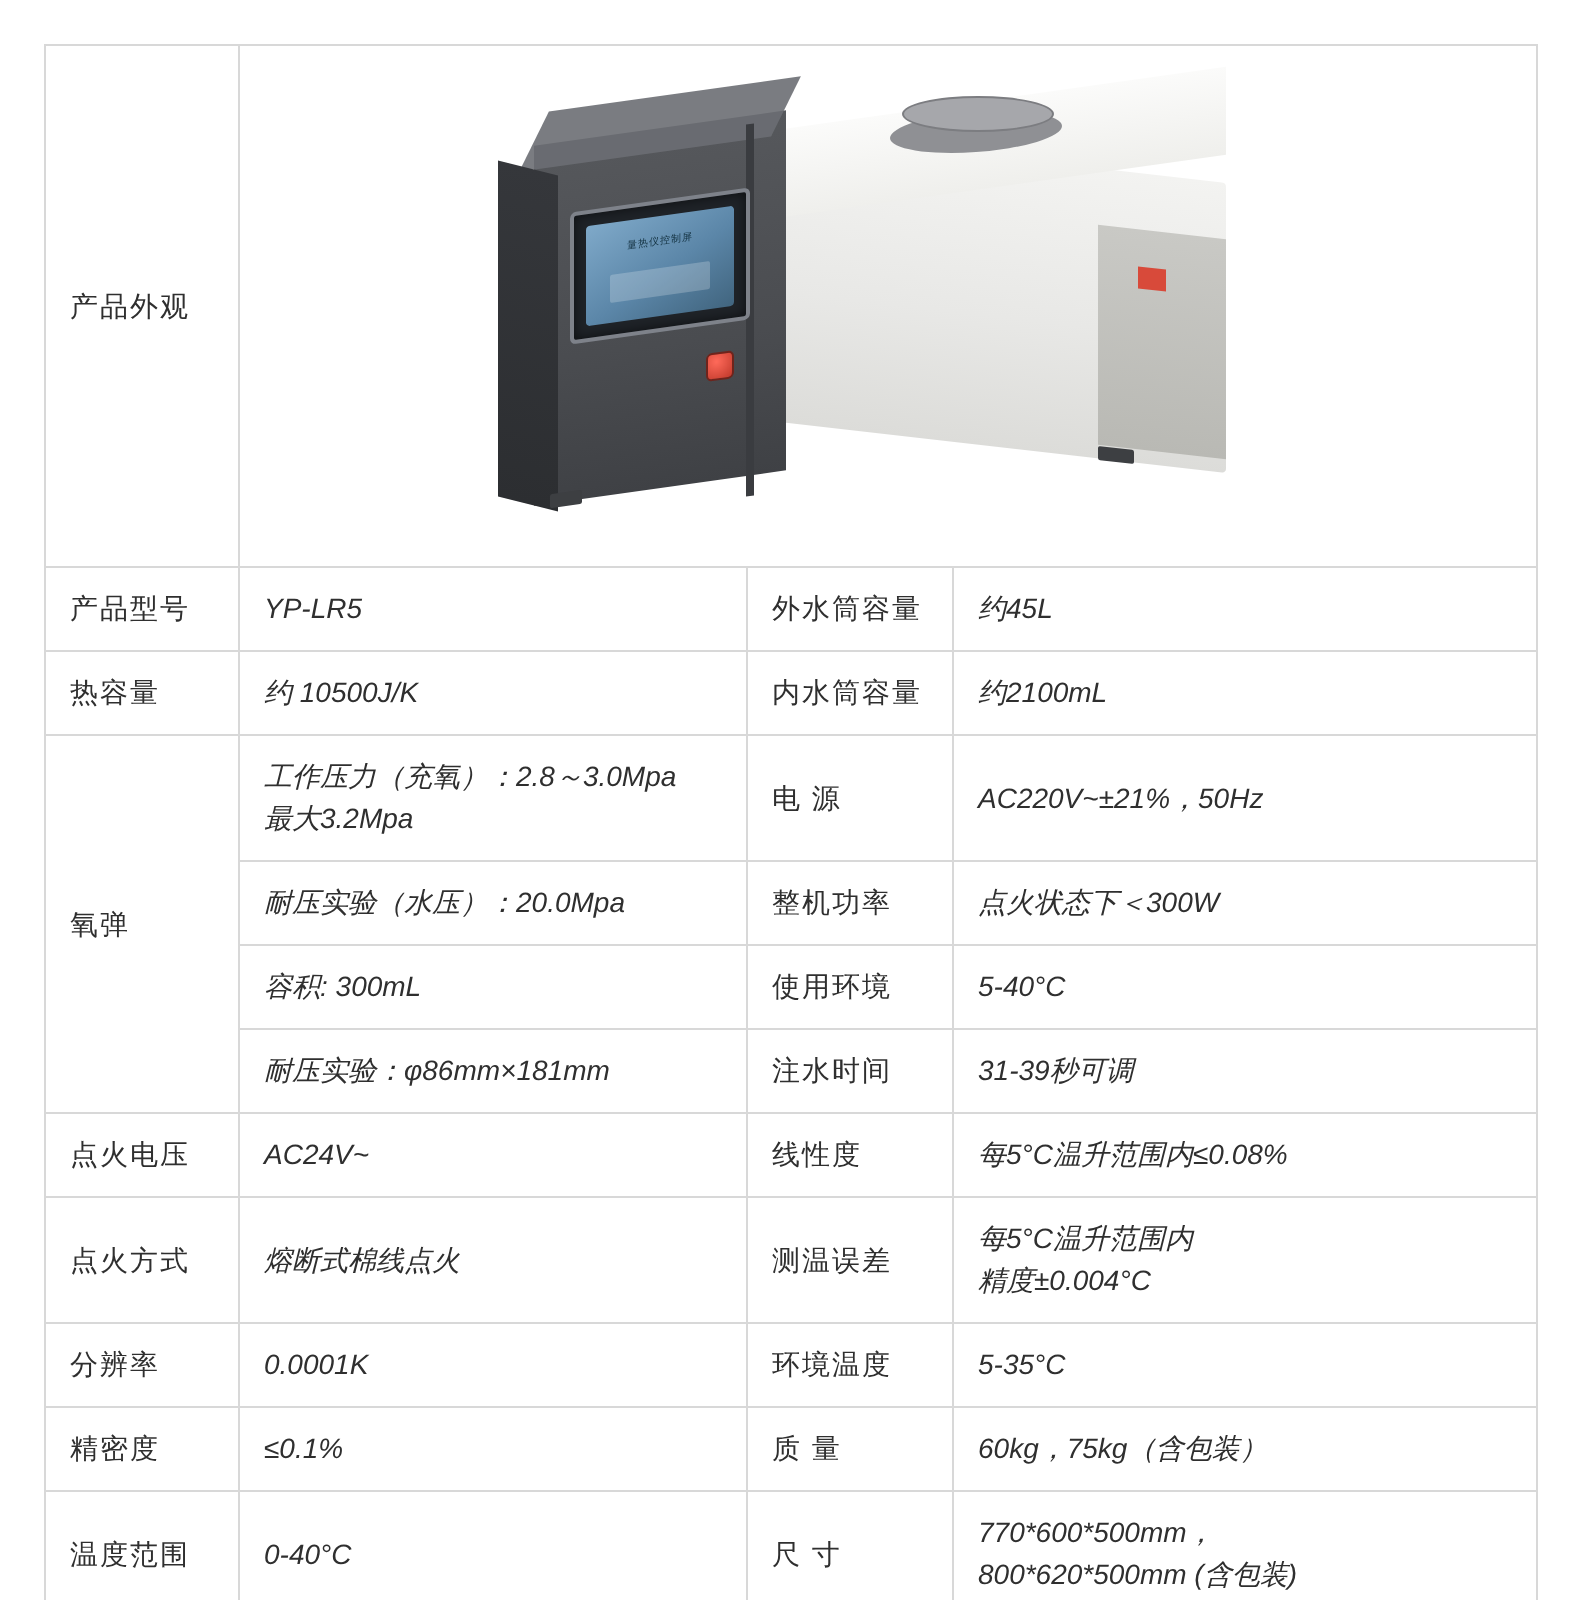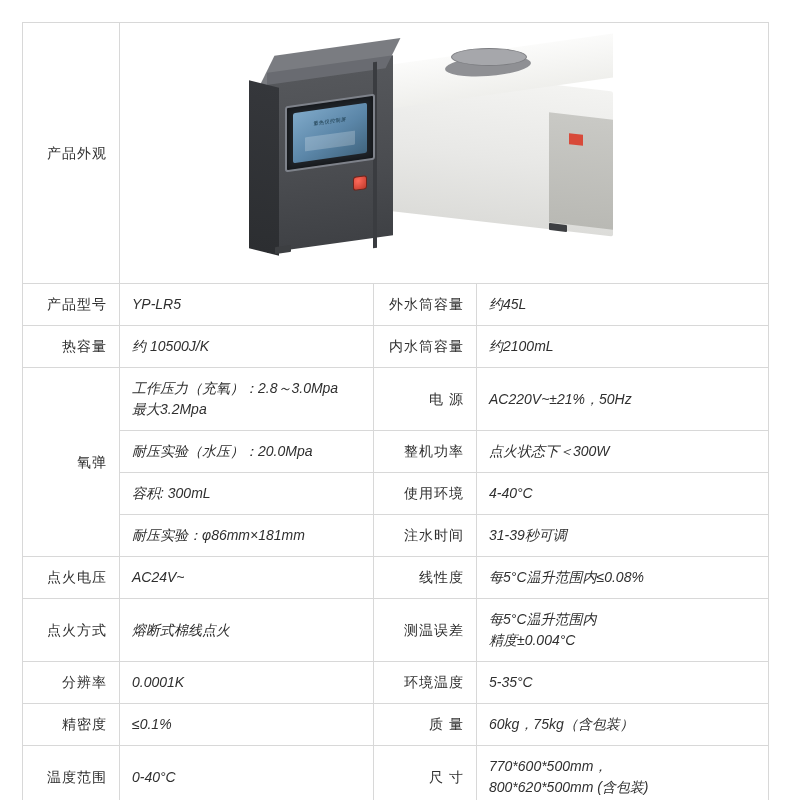--- a/index.html
+++ b/index.html
@@ -34,21 +34,20 @@
     font-size: 14px;
     line-height: 1.5;
     vertical-align: middle;
     color: #2f2f2f;
     word-break: break-word;
   }
   td.label {
     letter-spacing: 1px;
     color: #2b2b2b;
     font-size: 14.5px;
-    text-align: right;
   }
   td.value {
     color: #3a3a3a;
     font-style: italic;
   }
   
   col.c1 { width: 97px; }
   col.c2 { width: 254px; }
   col.c3 { width: 103px; }
   col.c4 { width: 292px; }
@@ -297,21 +296,21 @@
         <td class="value two-line">AC220V~±21%，50Hz</td>
       </tr>
       <tr>
         <td class="value two-line">耐压实验（水压）：20.0Mpa</td>
         <td class="label">整机功率</td>
         <td class="value two-line">点火状态下＜300W</td>
       </tr>
       <tr>
         <td class="value two-line">容积: 300mL</td>
         <td class="label">使用环境</td>
-        <td class="value two-line">4-40°C</td>
+        <td class="value two-line">5-40°C</td>
       </tr>
       <tr>
         <td class="value two-line">耐压实验：φ86mm×181mm</td>
         <td class="label">注水时间</td>
         <td class="value two-line">31-39秒可调</td>
       </tr>
 
       <tr>
         <td class="label">点火电压</td>
         <td class="value two-line">AC24V~</td>

